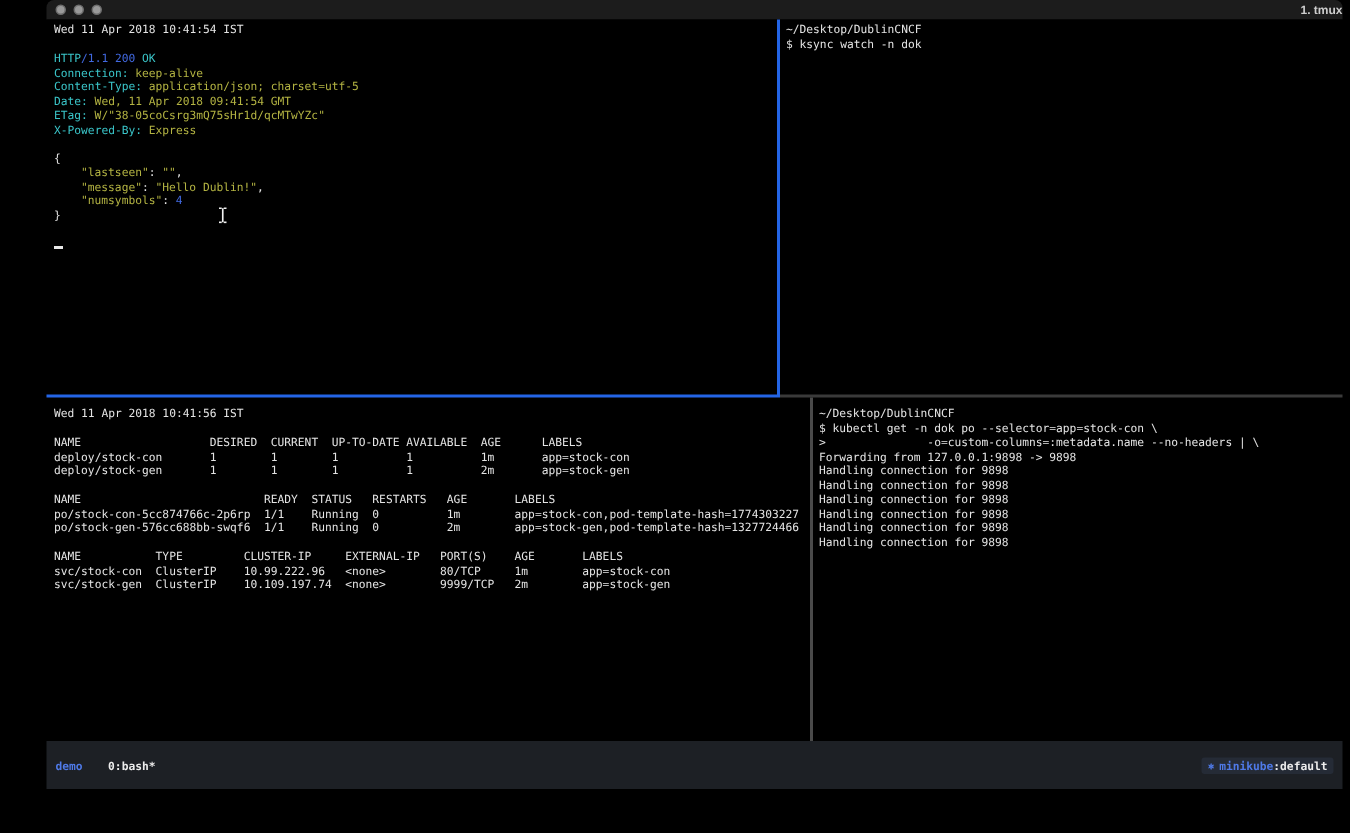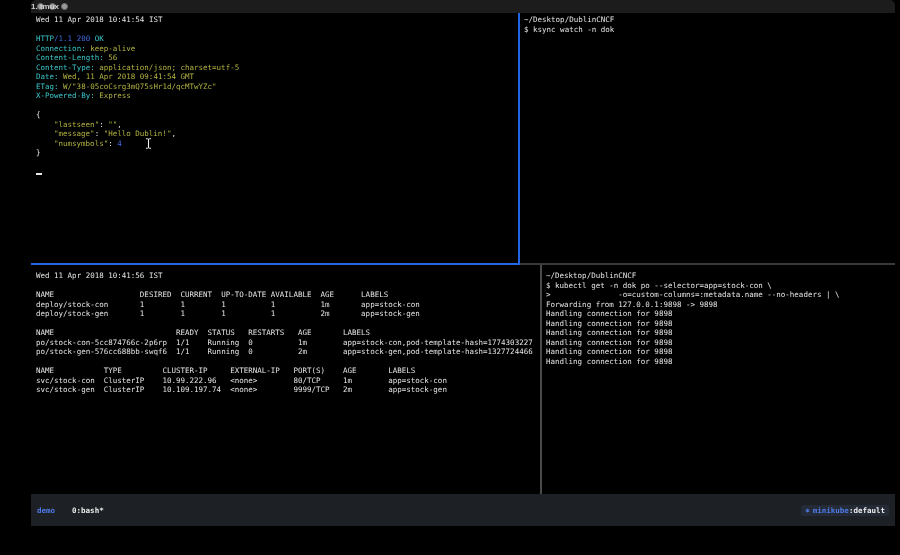--- a/index.html
+++ b/index.html
@@ -7,21 +7,21 @@
   body { position:relative; font-family:"DejaVu Sans Mono", monospace; }
 
   .window { position:absolute; left:31px; top:0; width:864px; height:511px; background:#000; }
 
   .titlebar { position:absolute; left:0; top:0; width:100%; height:13px;
               background:#1c1c1c; border-radius:5px 5px 0 0; }
   .tl { position:absolute; top:2.5px; width:7px; height:7px; border-radius:50%;
         background:#9a9a9a; border:0.5px solid #6e6e6e; }
   .tl.c1 { left:6px; } .tl.c2 { left:18px; } .tl.c3 { left:30px; }
   .win-title { position:absolute; left:0; right:0; top:0; height:13px; line-height:13px;
-               text-align:left; color:#cdcdcd; font-family:"Liberation Sans", sans-serif;
+               text-align:right; color:#cdcdcd; font-family:"Liberation Sans", sans-serif;
                font-size:8px; font-weight:700; }
 
   .terminal { position:absolute; left:0; top:13px; width:864px; height:481px; background:#000; }
 
   .pane { position:absolute; overflow:hidden; color:#e4e4e4; font-size:7.5px; line-height:9.5px; }
   .pane-tl { left:0; top:0; width:487px; height:250px; padding:2px 4px 0 5px; }
   .pane-tr { left:489px; top:0; right:0; height:250px; padding:2px 0 0 4px; }
   .pane-bl { left:0; top:252px; width:509px; height:229px; padding:6px 0 0 5px; }
   .pane-br { left:511px; top:252px; right:0; height:229px; padding:6px 0 0 4px; }
 
@@ -71,21 +71,20 @@
     <div class="win-title">1. tmux</div>
   </div>
 
   <div class="terminal">
 
     <div class="pane pane-tl">
       <div class="t-line">Wed 11 Apr 2018 10:41:54 IST</div>
       <div class="blank"></div>
       <div class="t-line"><span class="c-cyan">HTTP</span><span class="c-blue">/1.1 200</span><span class="c-cyan sp">OK</span></div>
       <div class="t-line"><span class="c-cyan">Connection:</span><span class="c-yellow hv">keep-alive</span></div>
-      <div class="t-line"><span class="c-cyan">Content-Length:</span><span class="c-yellow hv">56</span></div>
       <div class="t-line"><span class="c-cyan">Content-Type:</span><span class="c-yellow hv">application/json; charset=utf-5</span></div>
       <div class="t-line"><span class="c-cyan">Date:</span><span class="c-yellow hv">Wed, 11 Apr 2018 09:41:54 GMT</span></div>
       <div class="t-line"><span class="c-cyan">ETag:</span><span class="c-yellow hv">W/"38-05coCsrg3mQ75sHr1d/qcMTwYZc"</span></div>
       <div class="t-line"><span class="c-cyan">X-Powered-By:</span><span class="c-yellow hv">Express</span></div>
       <div class="blank"></div>
       <div class="t-line c-white">{</div>
       <div class="t-line indent"><span class="c-yellow">"lastseen"</span><span class="c-white">: </span><span class="c-yellow">""</span><span class="c-white">,</span></div>
       <div class="t-line indent"><span class="c-yellow">"message"</span><span class="c-white">: </span><span class="c-yellow">"Hello Dublin!"</span><span class="c-white">,</span></div>
       <div class="t-line indent"><span class="c-yellow">"numsymbols"</span><span class="c-white">: </span><span class="c-blue">4</span><span class="c-white"></span></div>
       <div class="t-line c-white">}</div>

